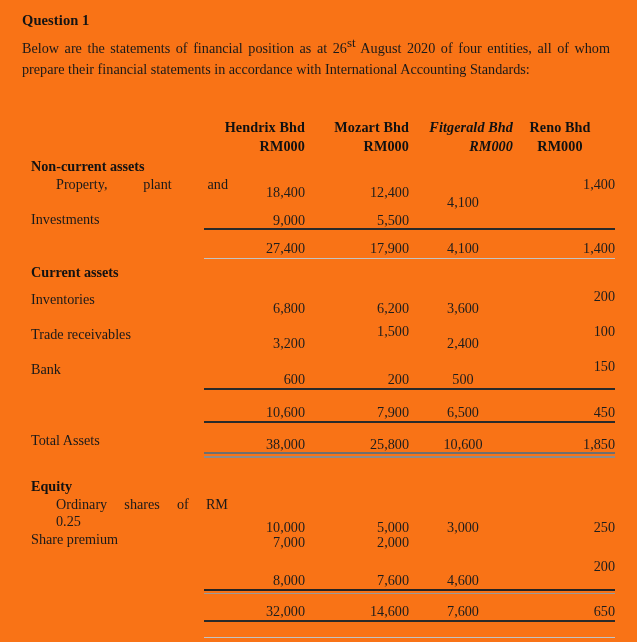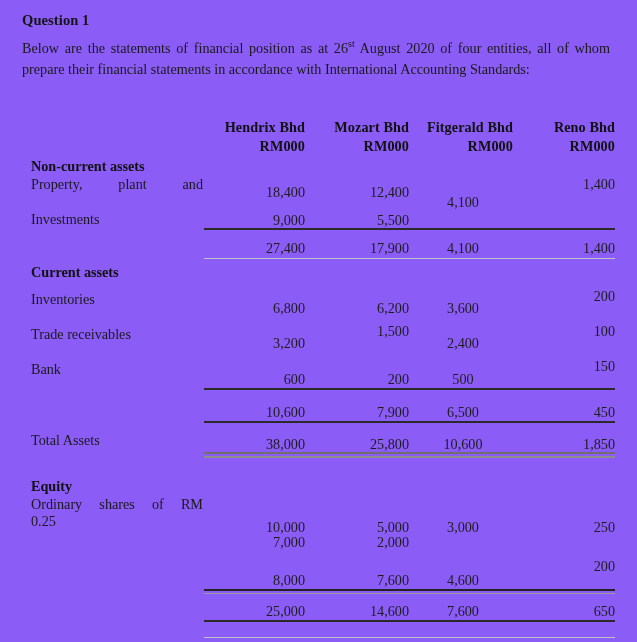--- a/index.html
+++ b/index.html
@@ -15,21 +15,21 @@
     overflow: hidden;
     font-family: "Liberation Serif", "DejaVu Serif", serif;
     color: #1c1c1c;
     -webkit-font-smoothing: antialiased;
   }
   .page {
     position: absolute;
     left: 0; top: 0;
     width: 637px;
     height: 642px;
-    background: #8b5cf6;
+    background: #f97316;
   }
 
   
   .q-title {
     position: absolute;
     left: 22px;
     top: 12px;
     font-size: 14.5px;
     font-weight: bold;
     letter-spacing: .1px;
@@ -39,21 +39,21 @@
     position: absolute;
     left: 22px;
     top: 38px;
     width: 588px;
     font-size: 14.2px;
     line-height: 20.5px;
     text-align: justify;
     color: #1a1a1a;
   }
   .q-intro sup {
-    font-size: 10px;
+    font-size: 13px;
     vertical-align: super;
     line-height: 0;
   }
   .nowrap { white-space: nowrap; }
 
   
   
   .tbl {
     position: absolute;
     left: 9px;
@@ -67,20 +67,21 @@
     left: 22px;
     width: 172px;
     font-size: 14.2px;
     line-height: 17.5px;
     color: #1a1a1a;
   }
   .lbl.b { font-weight: bold; color: #121212; }
   .lbl.just {
     text-align: justify;
     text-align-last: justify;
+    margin-left: 25px;
   }
   .lbl.just.last {
     text-align-last: left;
   }
 
   .cell {
     position: absolute;
     font-size: 14.2px;
     line-height: 16px;
     text-align: right;
@@ -99,22 +100,22 @@
     position: absolute;
     font-size: 14.2px;
     font-weight: bold;
     text-align: right;
     color: #111111;
     white-space: nowrap;
     letter-spacing: .1px;
   }
   .hdr.h0 { left: 186px; width: 110px; }
   .hdr.h1 { left: 290px; width: 110px; }
-  .hdr.h2 { left: 394px; width: 110px; }
-  .hdr.h3 { left: 496px; width: 110px; }
+  .hdr.h2 { left: 394px; width: 110px; font-style: italic; }
+  .hdr.h3 { left: 496px; width: 110px; text-align: center; }
 
   
   .rule {
     position: absolute;
     left: 195px;
     width: 411px;
     height: 0;
   }
   
   .rule.single {
@@ -219,39 +220,40 @@
     <div class="cell c1" style="top:436px">25,800</div>
     <div class="cell c2" style="top:436px">10,600</div>
     <div class="cell c3" style="top:436px">1,850</div>
 
     <div class="rule greydouble" style="top:452px"></div>
 
     <div class="lbl b" style="top:478px">Equity</div>
 
     <div class="lbl just" style="top:496px">Ordinary shares of RM</div>
     <div class="lbl just last" style="top:513px">0.25</div>
+    <div class="lbl" style="top:531px">Share premium</div>
 
     <div class="cell c0" style="top:519px">10,000</div>
     <div class="cell c1" style="top:519px">5,000</div>
     <div class="cell c2" style="top:519px">3,000</div>
     <div class="cell c3" style="top:519px">250</div>
 
     <div class="cell c0" style="top:534px">7,000</div>
     <div class="cell c1" style="top:534px">2,000</div>
     <div class="cell c2" style="top:534px"></div>
     <div class="cell c3" style="top:534px"></div>
 
     <div class="cell c0" style="top:572px">8,000</div>
     <div class="cell c1" style="top:572px">7,600</div>
     <div class="cell c2" style="top:572px">4,600</div>
     <div class="cell c3" style="top:558px">200</div>
 
     <div class="rule double" style="top:589px"></div>
 
-    <div class="cell c0" style="top:603px">25,000</div>
+    <div class="cell c0" style="top:603px">32,000</div>
     <div class="cell c1" style="top:603px">14,600</div>
     <div class="cell c2" style="top:603px">7,600</div>
     <div class="cell c3" style="top:603px">650</div>
 
     <div class="rule single" style="top:620px"></div>
     <div class="rule faint" style="top:637px"></div>
 
   </div>
 </div>
 

